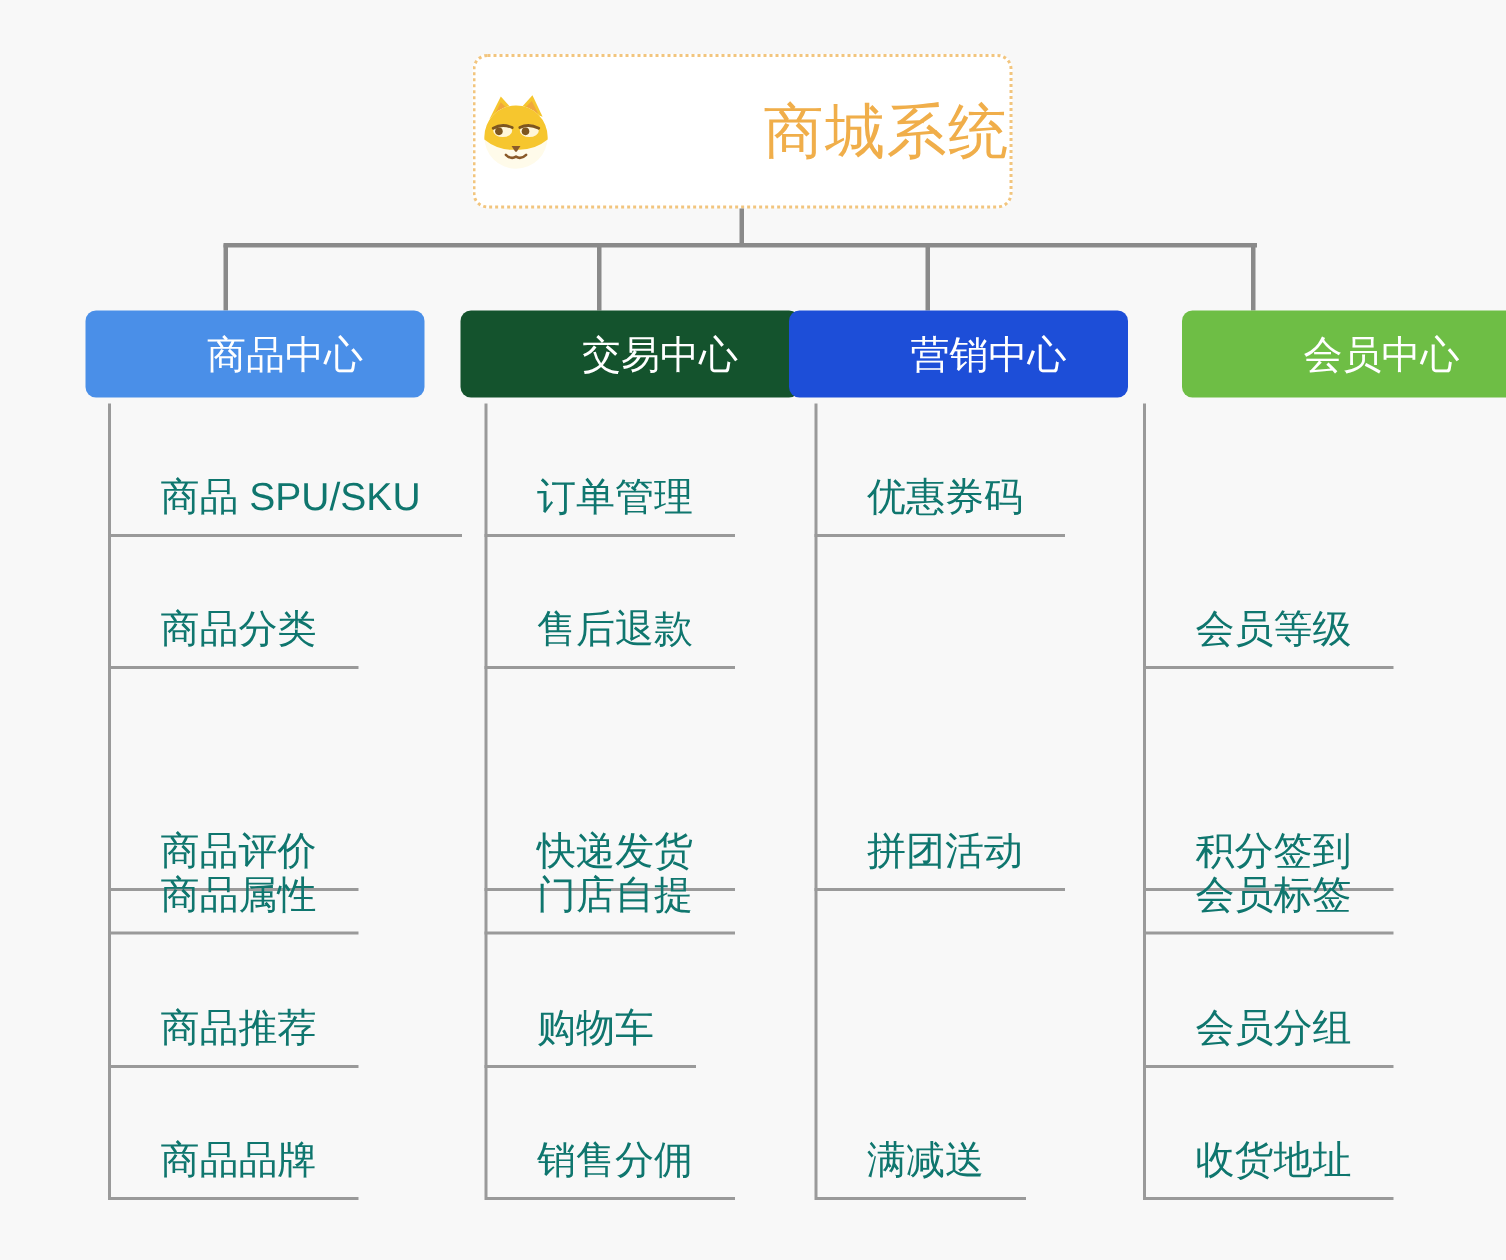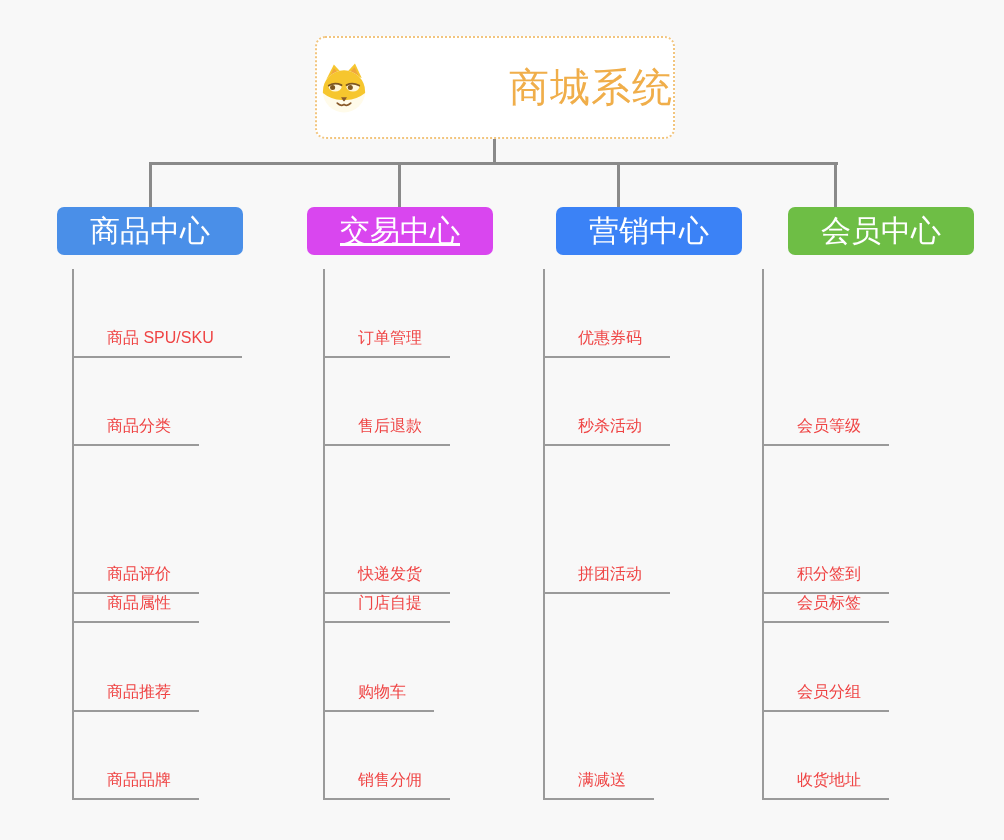--- a/index.html
+++ b/index.html
@@ -27,42 +27,43 @@
     font-size:40px;
     color:#f0ae4a;
     letter-spacing:1px;
     white-space:nowrap;
   }
   .root-icon{width:54px;height:54px;flex:0 0 auto;}
   
   .line{position:absolute;background:#8a8a8a;}
   
   .branch{
-    position:absolute;top:207px;width:186px;height:48px;
+    position:absolute;top:207px;width:186px;height:58px;
     border-radius:7px;
-    color:#ffffff;font-size:30px;
+    color:#ffffff;font-size:26px;
     display:flex;align-items:center;justify-content:center;
     white-space:nowrap;
     cursor:pointer;
+    padding-left:40px;
   }
   .branch-0{left:57px;background:#4a8fe8;}
-  .branch-1{left:307px;background:#d946ef;text-decoration:underline;}
-  .branch-2{left:556px;background:#3b82f6;}
+  .branch-1{left:307px;background:#14532d;}
+  .branch-2{left:526px;background:#1d4ed8;}
   .branch-3{left:788px;background:#6ebe45;}
   
   .stem{position:absolute;top:269px;width:2px;height:529px;background:#9a9a9a;}
   
   .leaf{
     position:absolute;
     height:40px;
     box-sizing:border-box;
     display:flex;align-items:flex-end;
     padding:0 28px 7px 35px;
     border-bottom:2px solid #9a9a9a;
-    font-size:16px;color:#ef4444;
+    font-size:26px;color:#0f766e;
     white-space:nowrap;
     cursor:pointer;
   }
   
   .r0{top:318px;} .r1{top:406px;} .r2{top:522px;margin-top:32px;}
   .r3{top:583px;} .r4{top:672px;} .r5{top:760px;}
   
   .c0{left:72px;} .c1{left:323px;} .c2{left:543px;} .c3{left:762px;}
 </style>
 </head>
@@ -121,21 +122,20 @@
   <div class="leaf c0 r5">商品品牌</div>
 
   <div class="leaf c1 r0">订单管理</div>
   <div class="leaf c1 r1">售后退款</div>
   <div class="leaf c1 r2">快递发货</div>
   <div class="leaf c1 r3">门店自提</div>
   <div class="leaf c1 r4">购物车</div>
   <div class="leaf c1 r5">销售分佣</div>
 
   <div class="leaf c2 r0">优惠券码</div>
-  <div class="leaf c2 r1">秒杀活动</div>
   <div class="leaf c2 r2">拼团活动</div>
   <div class="leaf c2 r5">满减送</div>
 
   <div class="leaf c3 r1">会员等级</div>
   <div class="leaf c3 r2">积分签到</div>
   <div class="leaf c3 r3">会员标签</div>
   <div class="leaf c3 r4">会员分组</div>
   <div class="leaf c3 r5">收货地址</div>
 
 </div>

